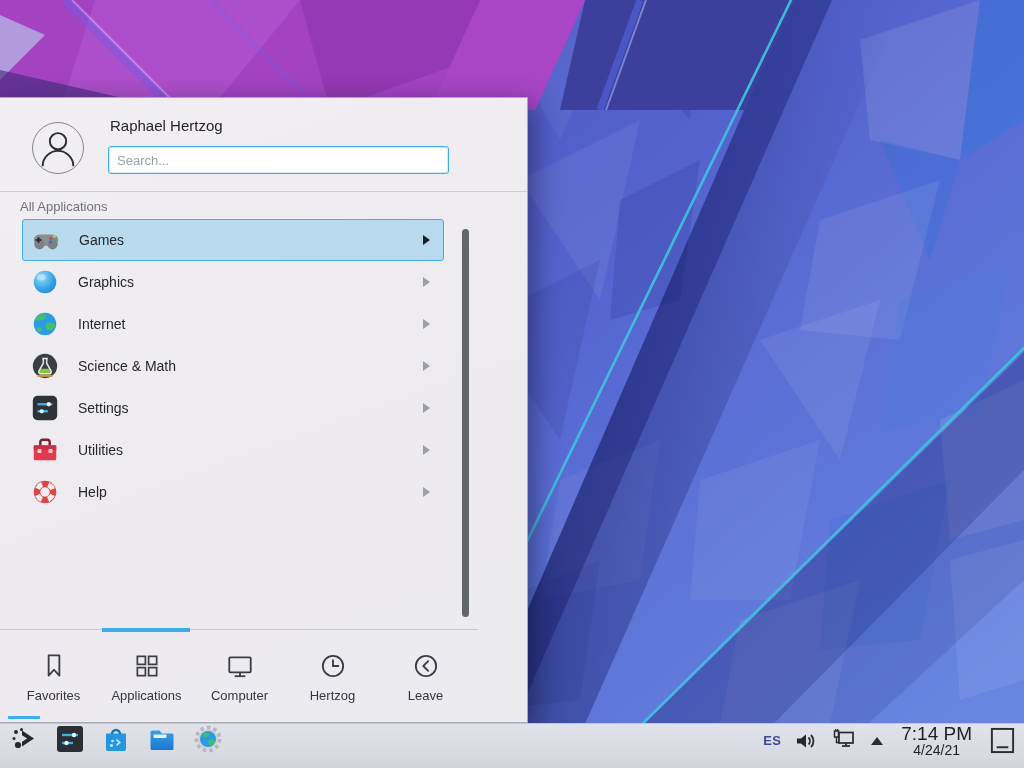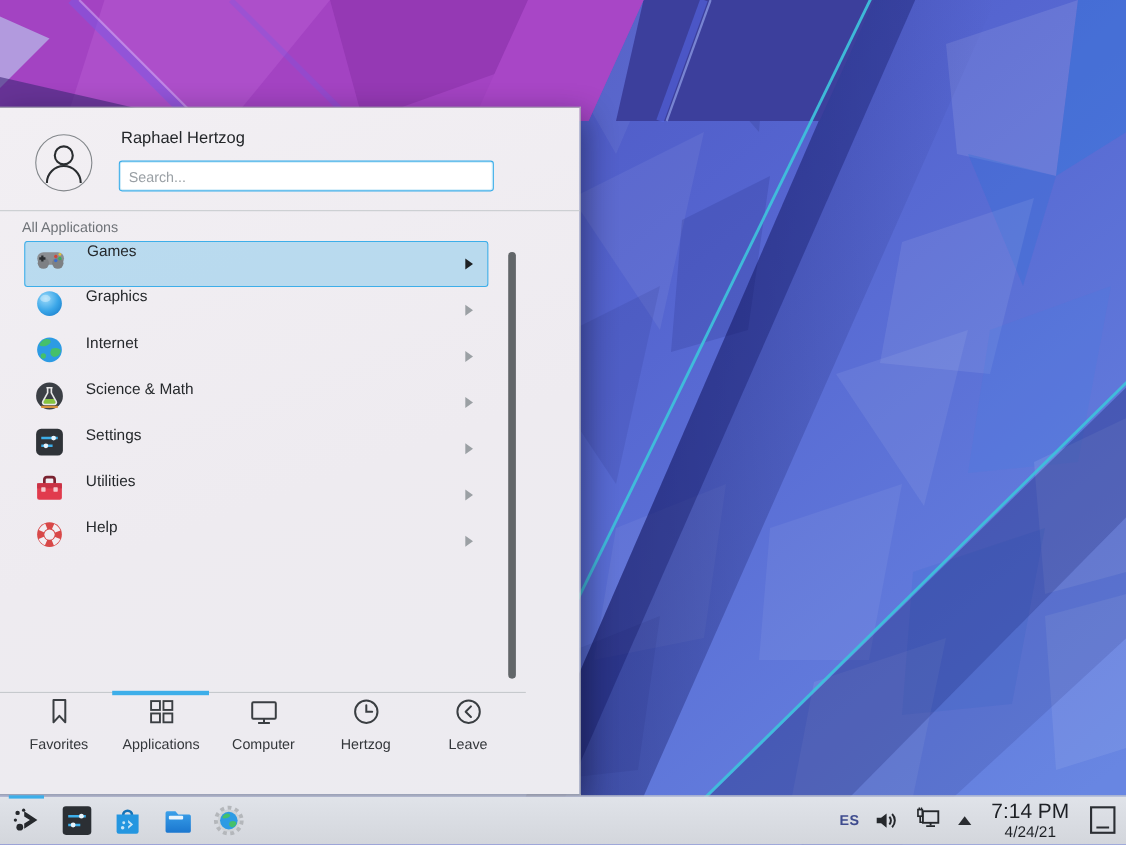--- a/index.html
+++ b/index.html
@@ -27,50 +27,50 @@
     border:1px solid #3daee9; border-radius:3px; background:#ffffff;
     font-family:"Liberation Sans",sans-serif; font-size:13px; color:#14532d; padding:0 8px; outline:none;
     box-shadow:inset 0 0 0 1px rgba(61,174,233,.25);
   }
   .search-input::placeholder { color:#9aa0a5; }
   .header-divider { position:absolute; top:93px; left:0; right:0; height:1px; background:#c9ccd0; }
 
   .section-label { position:absolute; top:101px; left:20px; font-size:13px; color:#6f7378; }
 
   .app-list { position:absolute; top:121px; left:0; width:478px; height:412px; overflow:hidden; list-style:none; }
-  .app-item { position:relative; height:42px; display:flex; align-items:flex-start; padding-left:30px; }
+  .app-item { position:relative; height:42px; display:flex; align-items:center; padding-left:30px; }
   .app-item .ic { width:30px; height:30px; flex:none; margin-right:18px; }
   .app-item .lbl { font-size:14px; color:#26292c; }
   .app-item .arrow {
     position:absolute; left:423px; top:16px; width:0; height:0;
     border-left:7px solid #9ba0a4; border-top:5px solid transparent; border-bottom:5px solid transparent;
   }
   .app-item.selected {
     height:42px; margin:0 34px 0 22px; padding-left:8px;
     background:rgba(61,174,233,.30); border:1px solid #3daee9; border-radius:3px;
   }
   .app-item.selected .arrow { left:400px; top:15px; border-left-color:#1d2023; }
 
   .scroll-thumb {
     position:absolute; left:462px; top:131px; width:7px; height:388px;
     background:#626669; border-radius:4px;
   }
 
   .tabbar { position:absolute; left:0; bottom:0; width:478px; height:93px; border-top:1px solid #c6c9cd; }
   .tab-indicator { position:absolute; top:-2px; left:102px; width:88px; height:4px; background:#3daee9; }
   .tabs { position:absolute; left:7px; top:0; width:465px; height:100%; display:flex; }
-  .tab { width:93px; display:flex; flex-direction:column; align-items:center; gap:7px; padding-top:2px; }
+  .tab { width:93px; display:flex; flex-direction:column; align-items:center; justify-content:center; gap:7px; padding-top:2px; }
   .tab svg { width:30px; height:30px; }
   .tab .tlbl { font-size:13px; color:#34373b; }
 
   
   .taskbar {
     position:absolute; left:0; bottom:0; width:1024px; height:45px;
     background:linear-gradient(#e0e3e9,#d3d6dc); border-top:1px solid #c3c6cc;
-    display:flex; align-items:center;gap:32px;
+    display:flex; align-items:flex-start;gap:32px;
   }
   .tb-left { display:flex; align-items:center; gap:16px; padding-left:9px; }
   .tb-app { position:relative; width:30px; height:30px; }
   .tb-app svg { width:30px; height:30px; display:block; }
   .tb-app.active::before {
     content:""; position:absolute; top:-8px; left:-1px; width:32px; height:3px; background:#3daee9;
   }
   .tb-right { margin-left:auto; display:flex; align-items:center; gap:13px; padding-right:8px; }
   .kb-layout { font-weight:bold; font-size:13px; color:#3e4b8e; letter-spacing:.3px; }
   .clock { text-align:center; line-height:1.02; color:#1d2025; padding:0 4px; }

